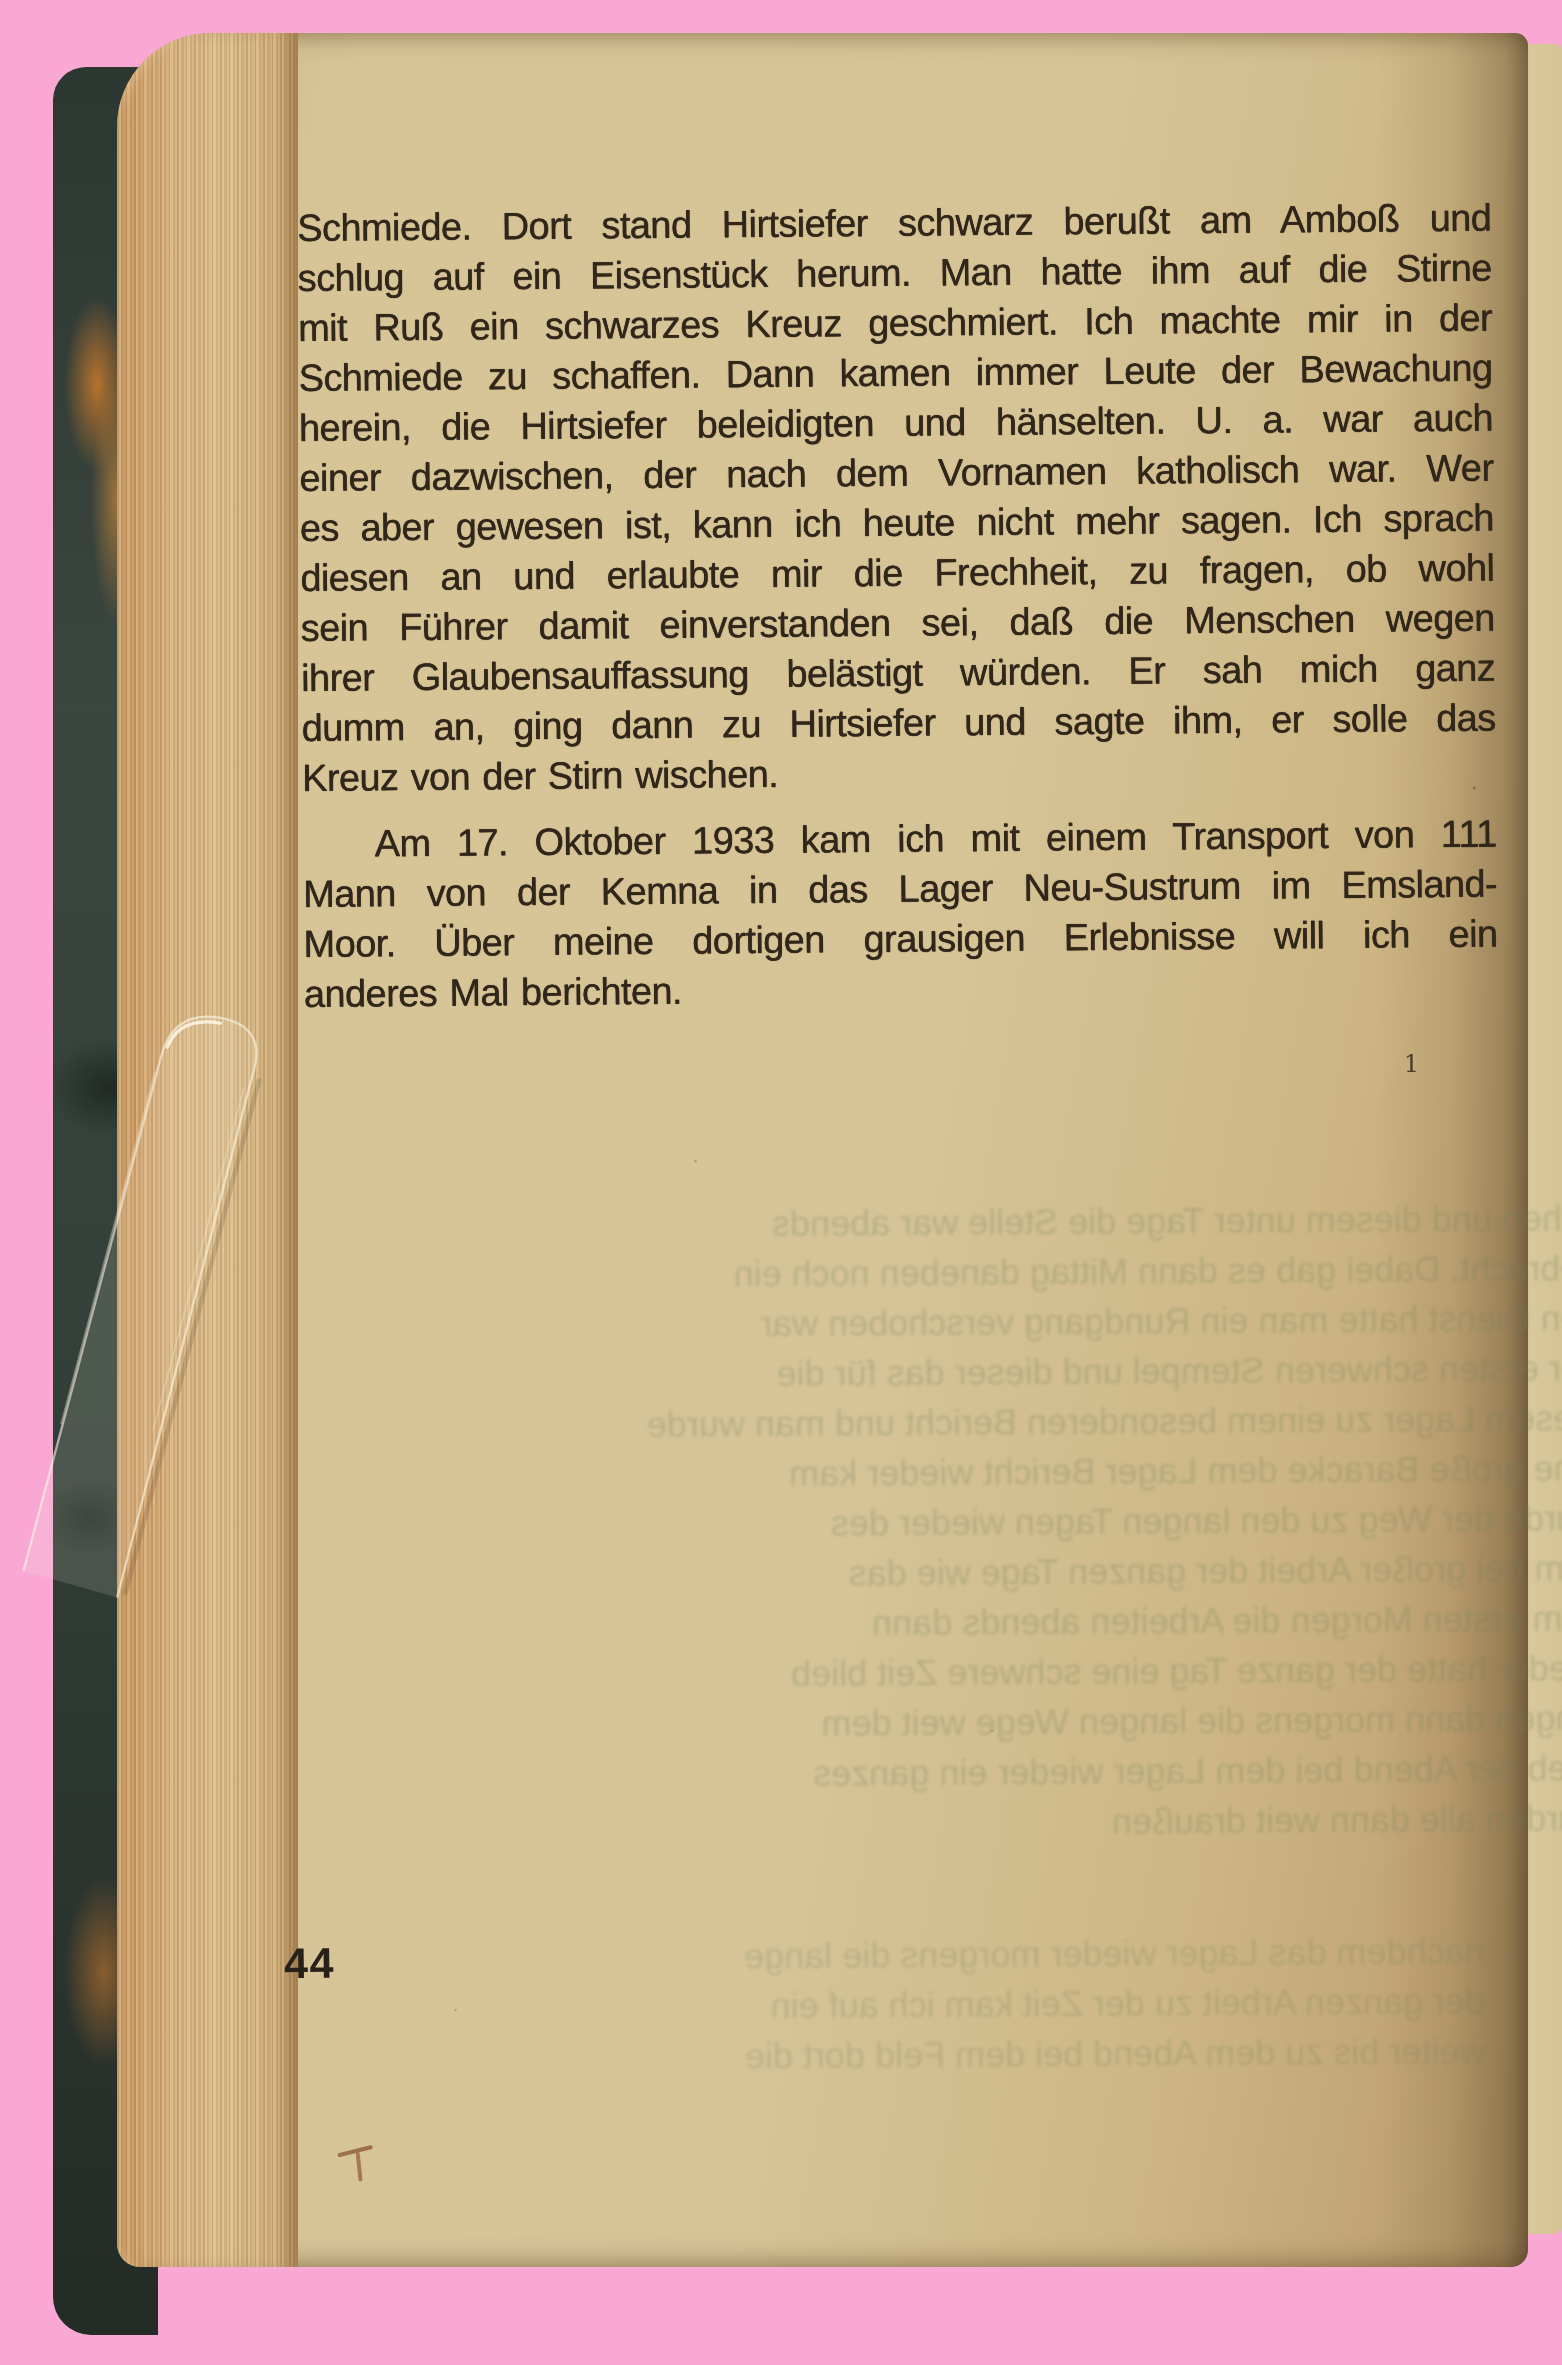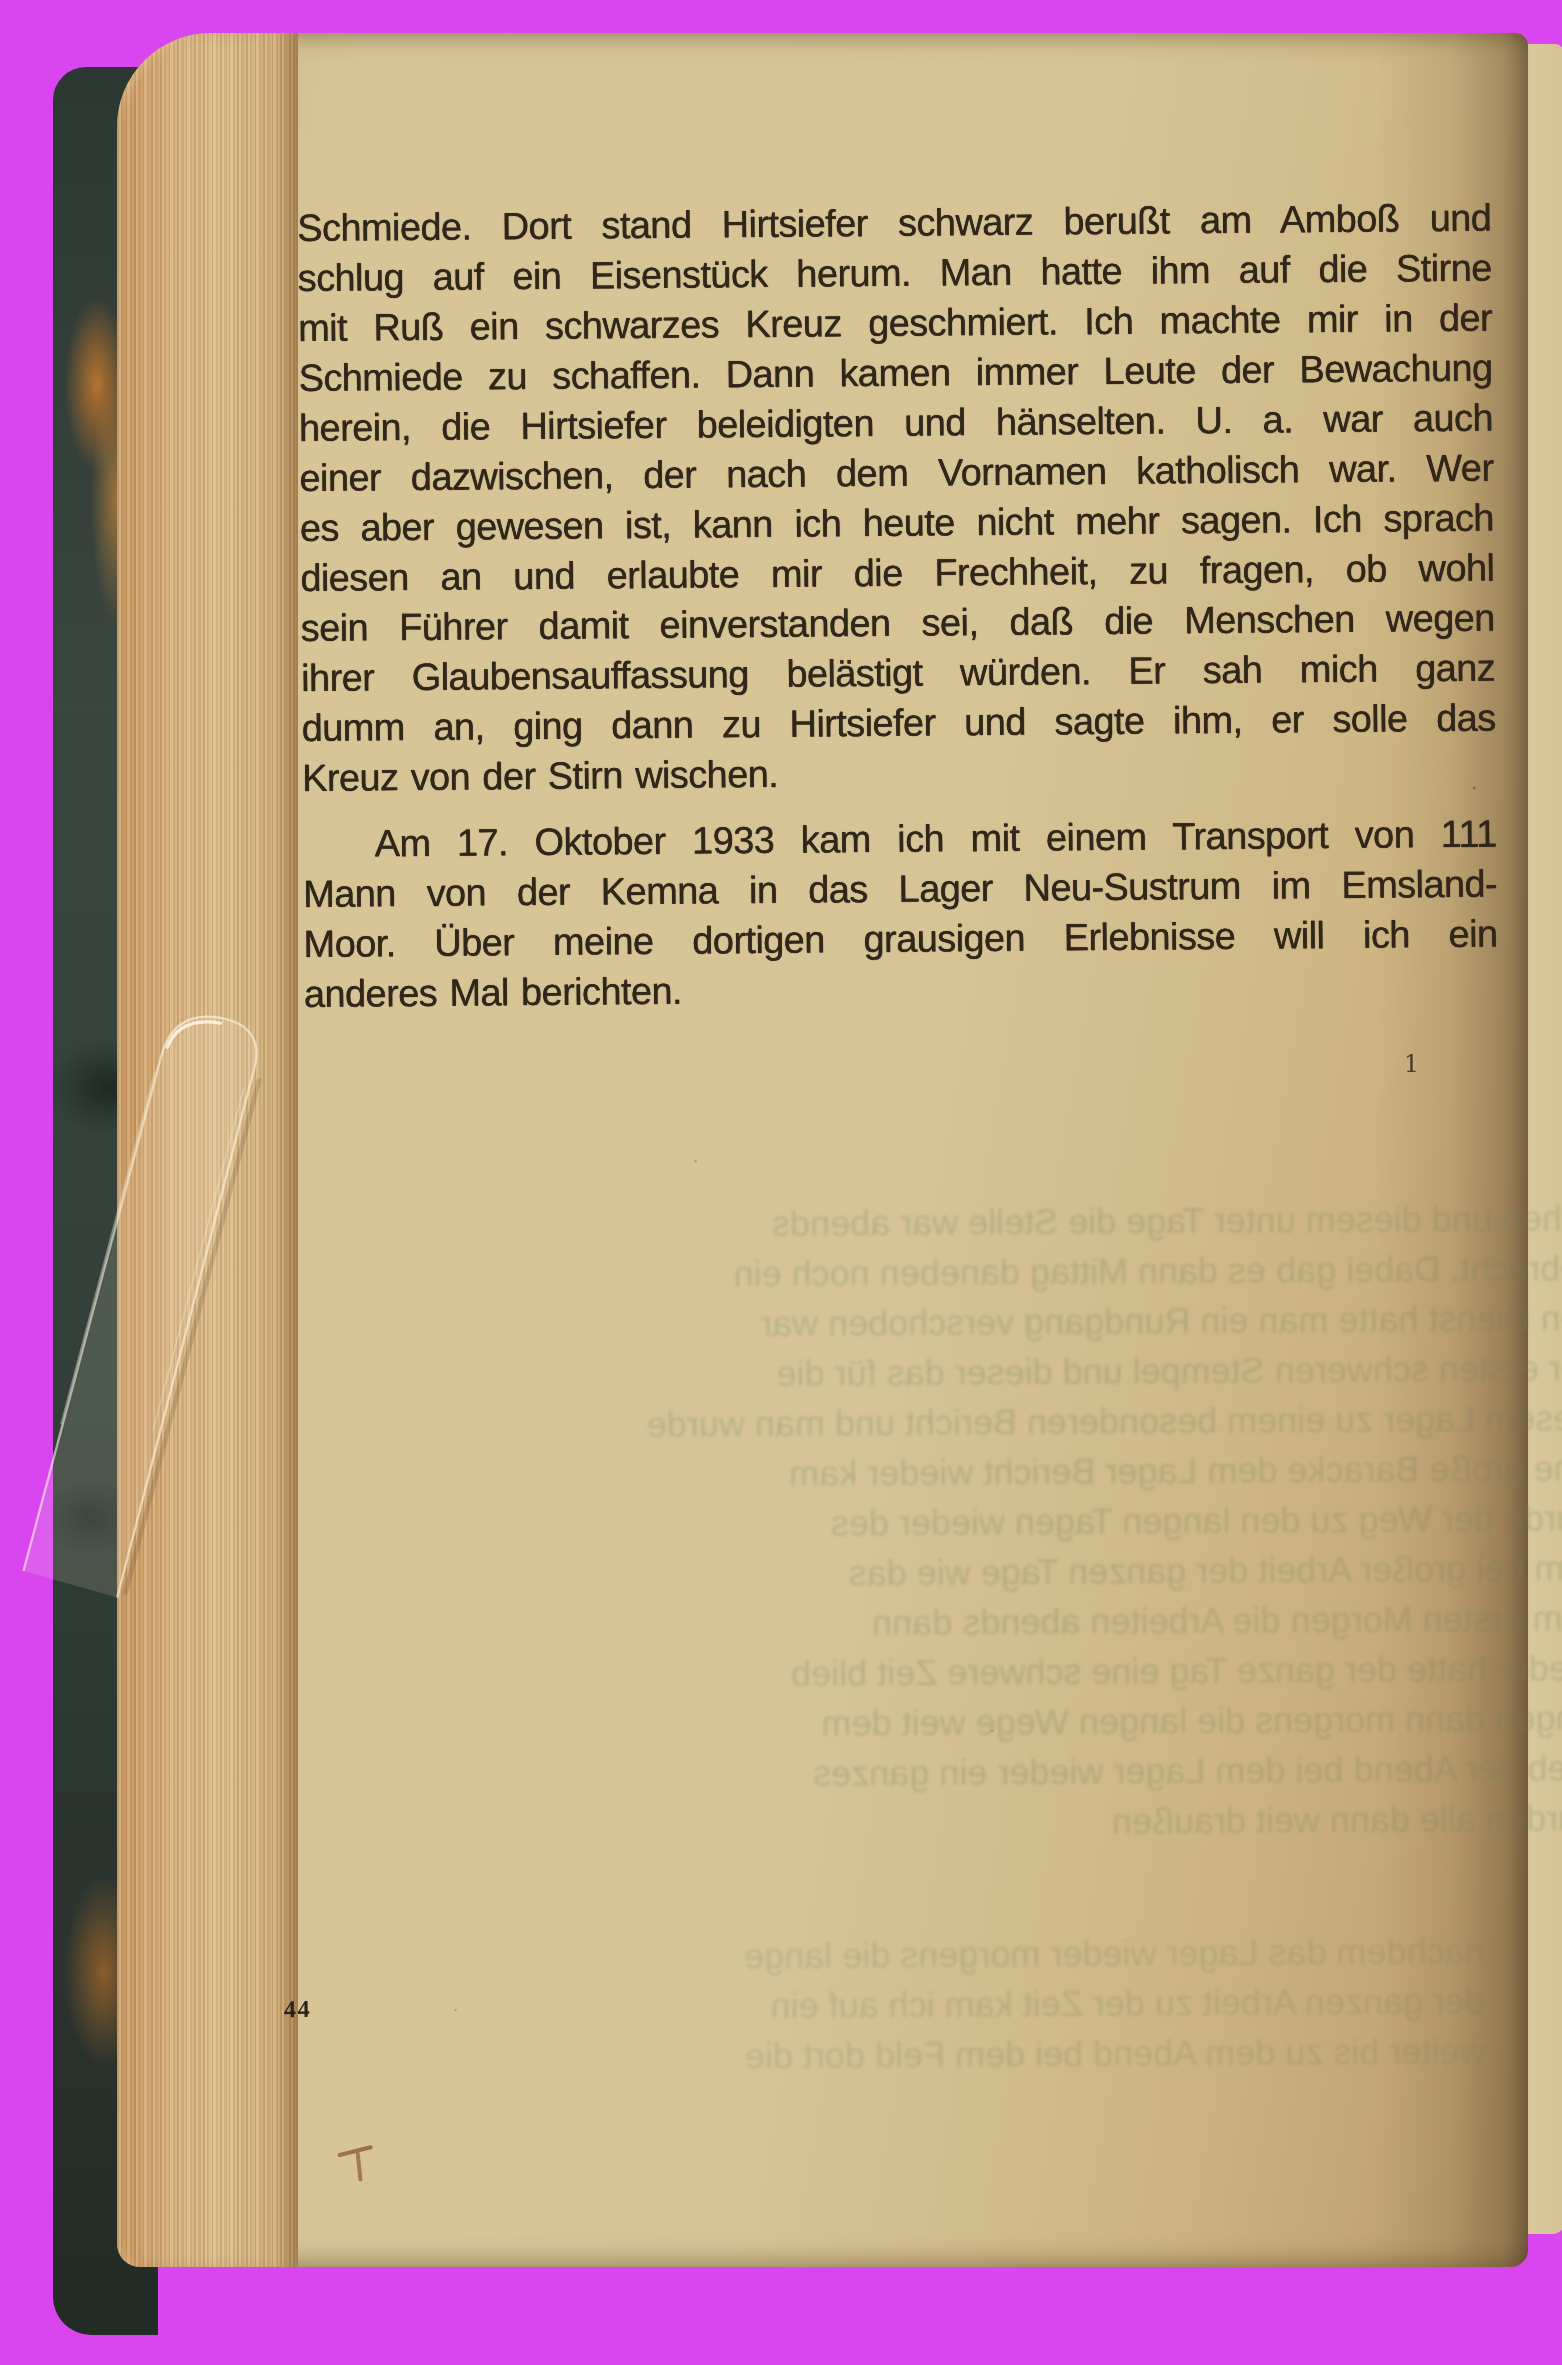--- a/index.html
+++ b/index.html
@@ -1,16 +1,16 @@
 <!DOCTYPE html>
 <html style="font-size:12.5px"><head>
 <meta charset="utf-8">
 <style>
   html,body{margin:0;padding:0;background:#0b0b0e;}
-  .scan{position:relative;width:1563px;height:2366px;background:#d946ef;overflow:hidden;
+  .scan{position:relative;width:1563px;height:2366px;background:#f9a8d4;overflow:hidden;
         font-family:"Liberation Sans",sans-serif;}
 
   
   .cover{position:absolute;left:53px;top:67px;width:105px;height:2268px;
     border-radius:33px 0 0 38px;
     background:
       radial-gradient(47px 125px at 42% 14%, rgba(196,120,44,0.9), rgba(196,120,44,0) 70%),
       radial-gradient(36px 180px at 60% 19%, rgba(205,140,60,0.65), rgba(205,140,60,0) 70%),
       radial-gradient(55px 133px at 48% 84%, rgba(160,104,45,0.8), rgba(160,104,45,0) 72%),
       radial-gradient(94px 70px at 55% 45%, rgba(14,20,17,0.55), rgba(14,20,17,0) 70%),
@@ -59,22 +59,22 @@
   .line{height:50px;white-space:nowrap;text-align:justify;text-align-last:justify;text-justify:inter-word;}
   .line.last{text-align-last:left;}
   .para2{margin-top:15.6px;}
   .line.indent{text-indent:72px;}
 
   
   .fnote{position:absolute;left:1404px;top:1050px;font-family:"DejaVu Serif",serif;
     font-size:23.4px;color:rgba(45,38,25,0.85);}
 
   
-  .pagenum{position:absolute;left:284px;top:1996px;font-family:Liberation Serif, serif;
-    font-size:24px;font-weight:600;letter-spacing:1.6px;color:#27211a;transform:rotate(-0.8deg);}
+  .pagenum{position:absolute;left:284px;top:1939px;font-family:Liberation Sans, sans-serif;
+    font-size:43px;font-weight:600;letter-spacing:1.6px;color:#27211a;transform:rotate(-0.8deg);}
 
   
   .ghost{position:absolute;color:#6f7f5c;filter:blur(1.8px);font-size:36px;line-height:50px;
     letter-spacing:0;}
   .ghost .inner{transform:scaleX(-1) rotate(0.4deg);}
   .g1{left:383px;top:1164px;width:1102px;opacity:0.28;}
   .g2{left:547px;top:1896px;width:821px;opacity:0.24;}
   .gline{height:50px;white-space:nowrap;overflow:hidden;}
 
   

